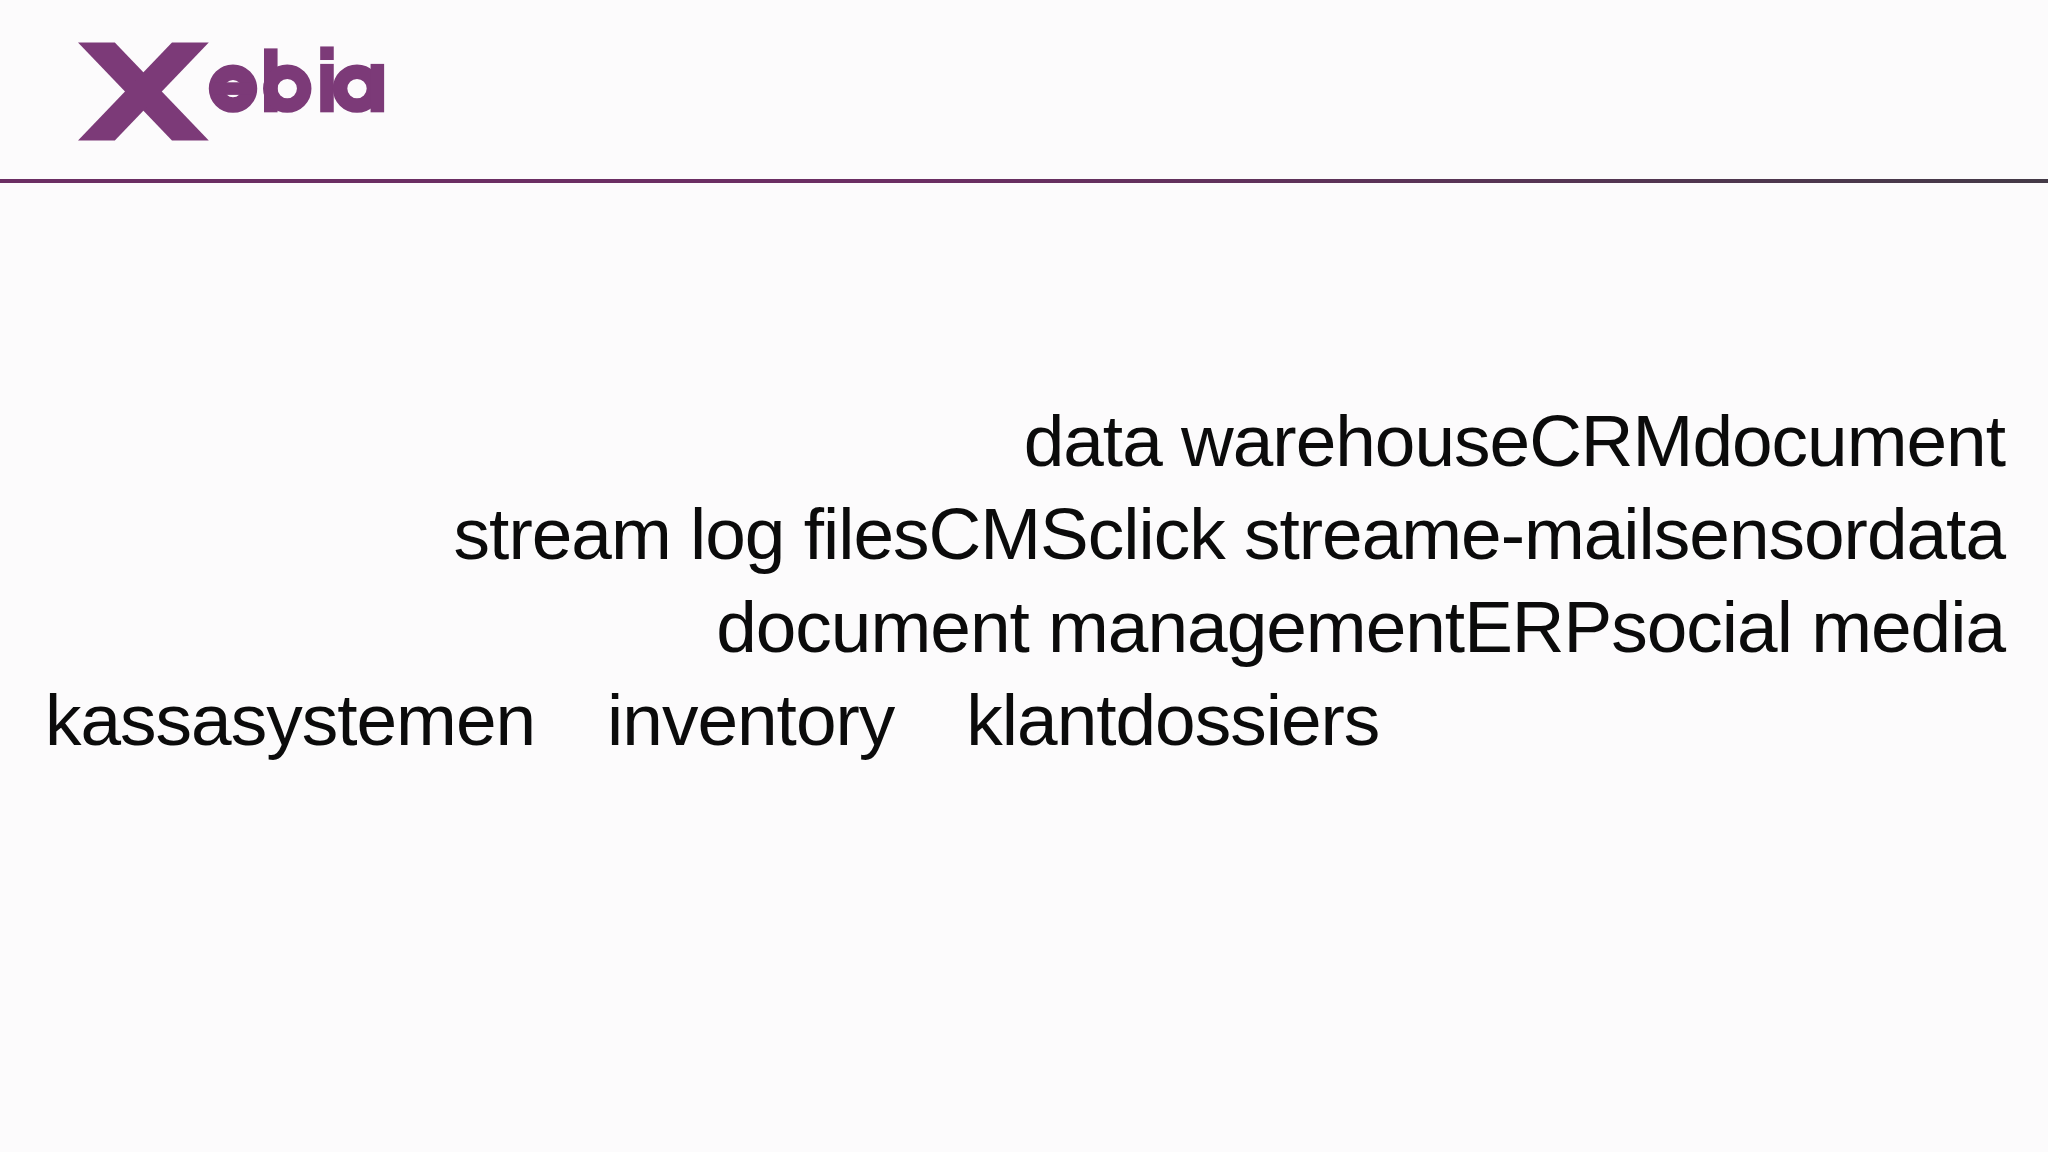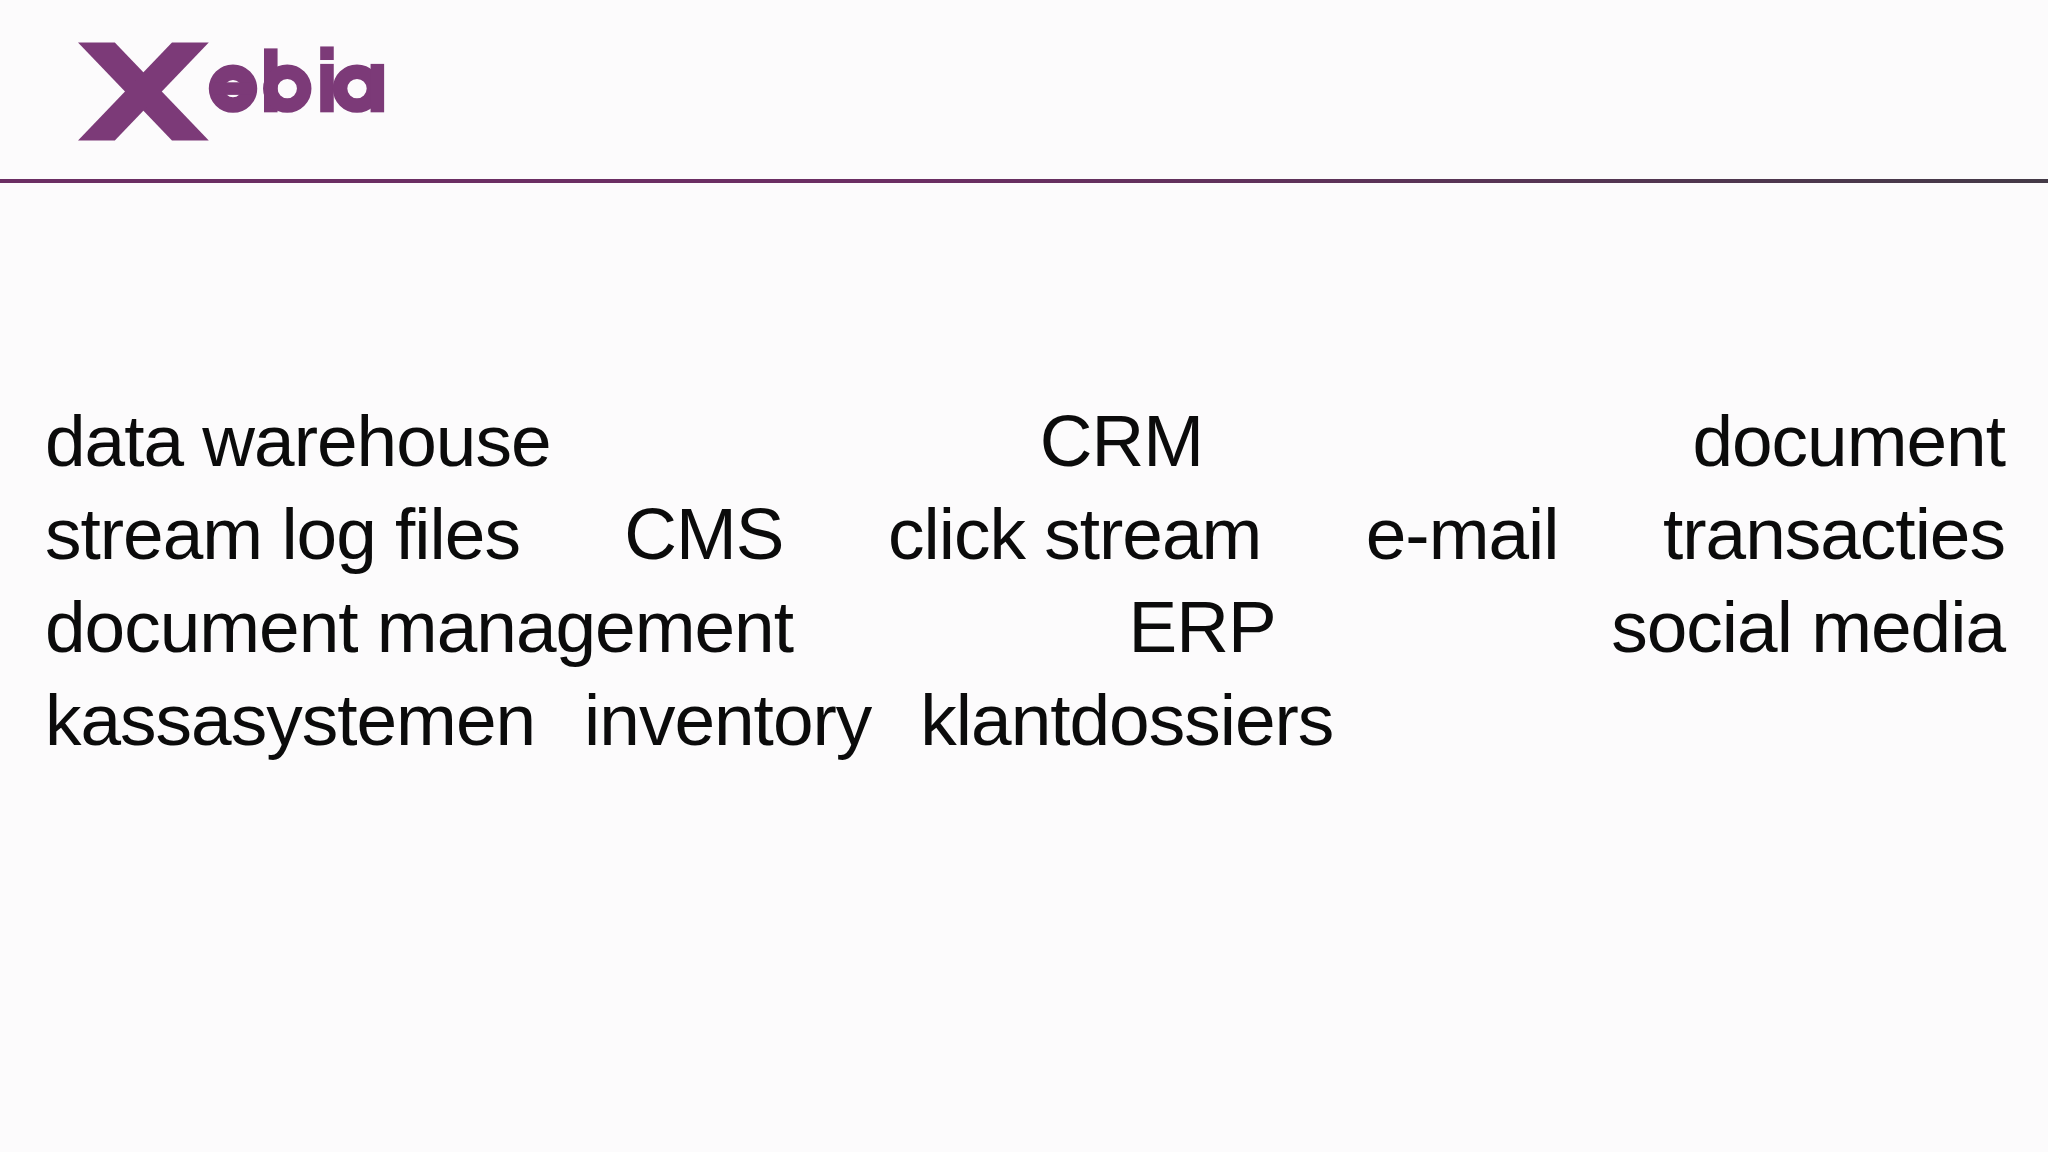--- a/index.html
+++ b/index.html
@@ -52,22 +52,22 @@
     position: absolute;
     left: 45px;
     top: 394px;
     width: 1960px;
     color: var(--text-color, #0b0b0b);
     font-size: 73px;
     line-height: 93px;
     letter-spacing: -1px;
   }
   .term-line { display: flex; }
-  .term-line.justify { justify-content: space-between; }
-  .term-line.left { justify-content: flex-start; gap: 49px; }
+  .term-line.justify { justify-content: flex-end; }
+  .term-line.left { justify-content: flex-start; gap: 72px; }
   .term { white-space: nowrap; }
 </style>
 </head>
 <body>
 
 <header class="header">
   <div class="logo">
 
     <svg viewBox="0 0 320 105" aria-hidden="true">
       <g style="fill: var(--brand, #7c3a78);">
@@ -98,21 +98,21 @@
     <div class="term-line justify">
       <span class="term">data warehouse</span>
       <span class="term">CRM</span>
       <span class="term">document</span>
     </div>
     <div class="term-line justify">
       <span class="term">stream log files</span>
       <span class="term">CMS</span>
       <span class="term">click stream</span>
       <span class="term">e-mail</span>
-      <span class="term">transacties</span>
+      <span class="term">sensordata</span>
     </div>
     <div class="term-line justify">
       <span class="term">document management</span>
       <span class="term">ERP</span>
       <span class="term">social media</span>
     </div>
     <div class="term-line left">
       <span class="term">kassasystemen</span>
       <span class="term">inventory</span>
       <span class="term">klantdossiers</span>

